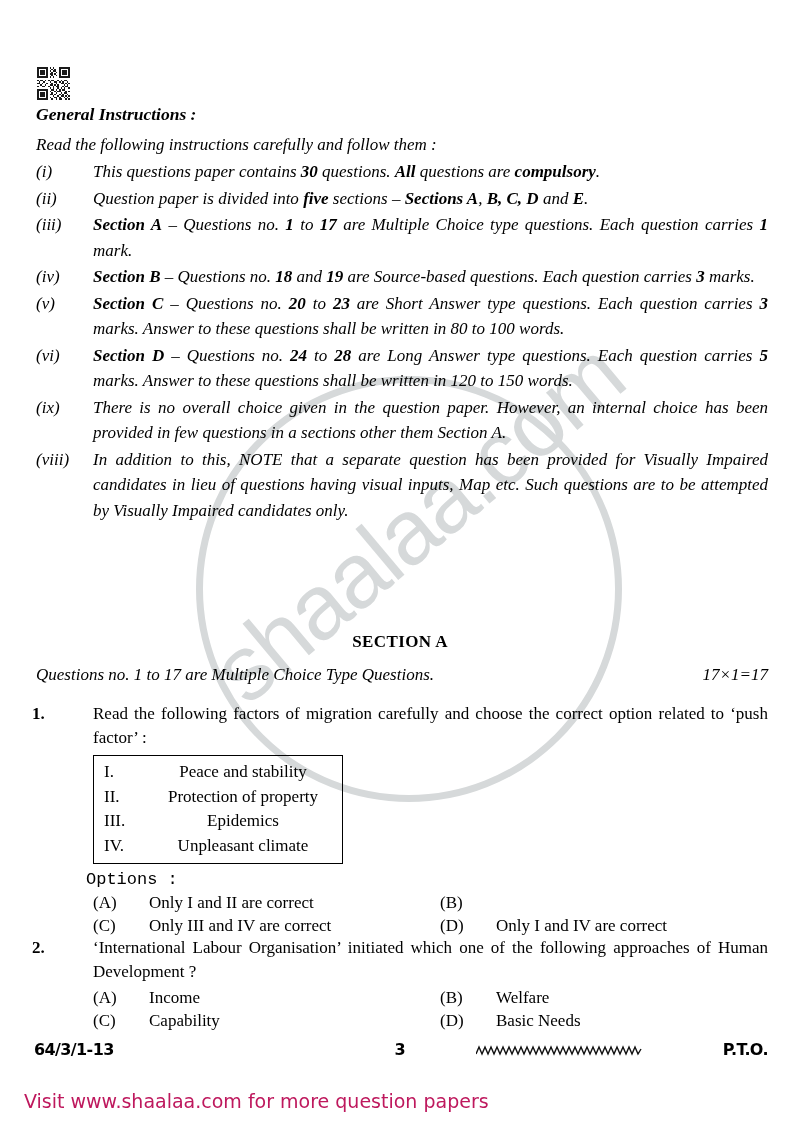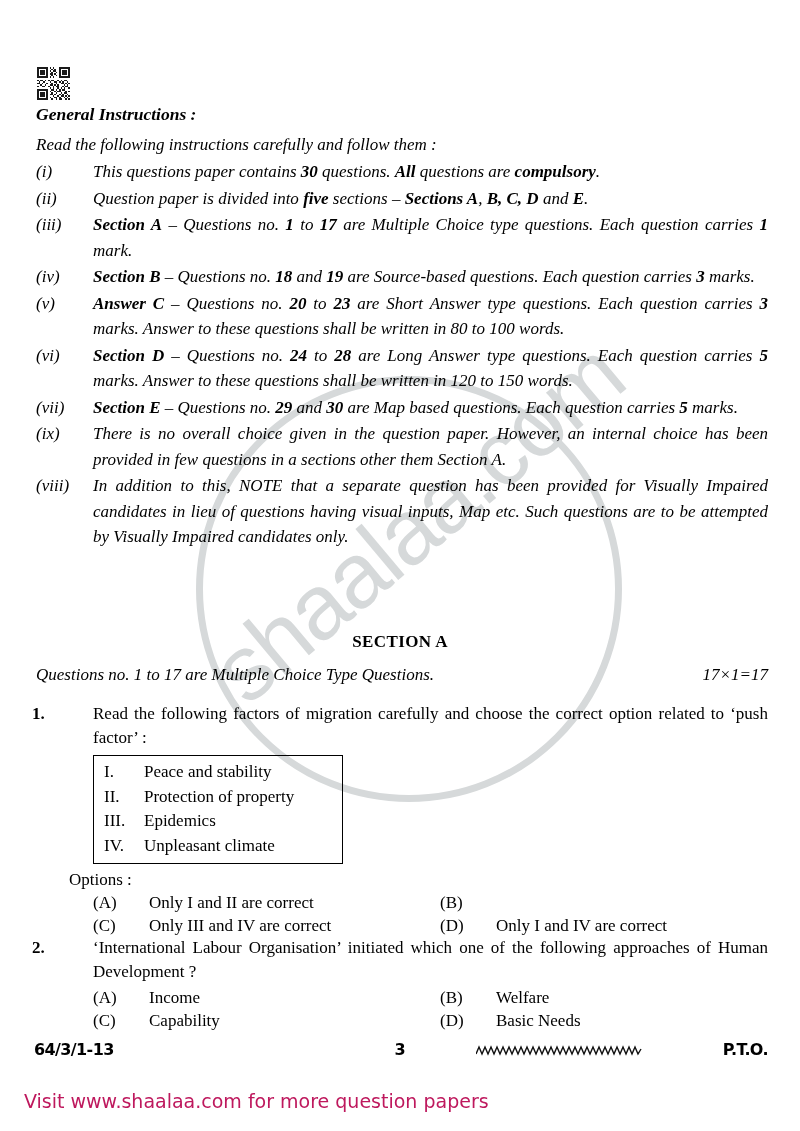--- a/index.html
+++ b/index.html
@@ -173,27 +173,28 @@
   .box-row {
     display: flex;
     font-size: 17px;
     line-height: 24.5px;
     padding-left: 10px;
   }
   .box-rn {
     width: 40px;
     flex: 0 0 40px;
   }
-  .box-label { flex: 1 1 auto; }
+  .box-label { flex: 1 1 auto; text-align: center; }
 
   .opt-head {
-    margin-left: 37px;
+    margin-left: 54px;
     margin-top: 4px;
     font-size: 17px;
     line-height: 23px;
+    font-family: Liberation Mono, monospace;
   }
   .opt-grid {
     margin-left: 61px;
     margin-top: 0px;
   }
   .opt-row {
     display: flex;
     font-size: 17px;
     line-height: 23px;
   }
@@ -396,29 +397,25 @@
       <div class="instr-row">
         <div class="instr-num">(iii)</div>
         <div class="instr-body"><b>Section  A</b><span> – Questions no. </span><b>1</b><span> to </span><b>17</b><span> are Multiple Choice type questions. Each question carries </span><b>1</b><span> mark.</span></div>
       </div>
       <div class="instr-row">
         <div class="instr-num">(iv)</div>
         <div class="instr-body"><b>Section  B</b><span> – Questions no. </span><b>18</b><span> and </span><b>19</b><span> are Source-based questions. Each question carries </span><b>3</b><span> marks.</span></div>
       </div>
       <div class="instr-row">
         <div class="instr-num">(v)</div>
-        <div class="instr-body"><b>Answer  C</b><span> – Questions no. </span><b>20</b><span> to </span><b>23</b><span> are Short Answer type questions. Each question carries </span><b>3</b><span> marks. Answer to these questions shall be written in 80 to 100 words.</span></div>
+        <div class="instr-body"><b>Section  C</b><span> – Questions no. </span><b>20</b><span> to </span><b>23</b><span> are Short Answer type questions. Each question carries </span><b>3</b><span> marks. Answer to these questions shall be written in 80 to 100 words.</span></div>
       </div>
       <div class="instr-row">
         <div class="instr-num">(vi)</div>
         <div class="instr-body"><b>Section  D</b><span> – Questions no. </span><b>24</b><span> to </span><b>28</b><span> are Long Answer type questions. Each question carries </span><b>5</b><span> marks. Answer to these questions shall be written in 120 to 150 words.</span></div>
-      </div>
-      <div class="instr-row">
-        <div class="instr-num">(vii)</div>
-        <div class="instr-body"><b>Section  E</b><span> – Questions no. </span><b>29</b><span> and </span><b>30</b><span> are Map based questions. Each question carries </span><b>5</b><span> marks.</span></div>
       </div>
       <div class="instr-row">
         <div class="instr-num">(ix)</div>
         <div class="instr-body"><span>There is no overall choice given in the question paper. However, an internal choice has been provided in few questions in a sections other them Section A.</span></div>
       </div>
       <div class="instr-row">
         <div class="instr-num">(viii)</div>
         <div class="instr-body"><span>In addition to this, NOTE that a separate question has been provided for Visually Impaired candidates in lieu of questions having visual inputs, Map etc. Such questions are to be attempted by Visually Impaired candidates only.</span></div>
       </div>
     </div>

